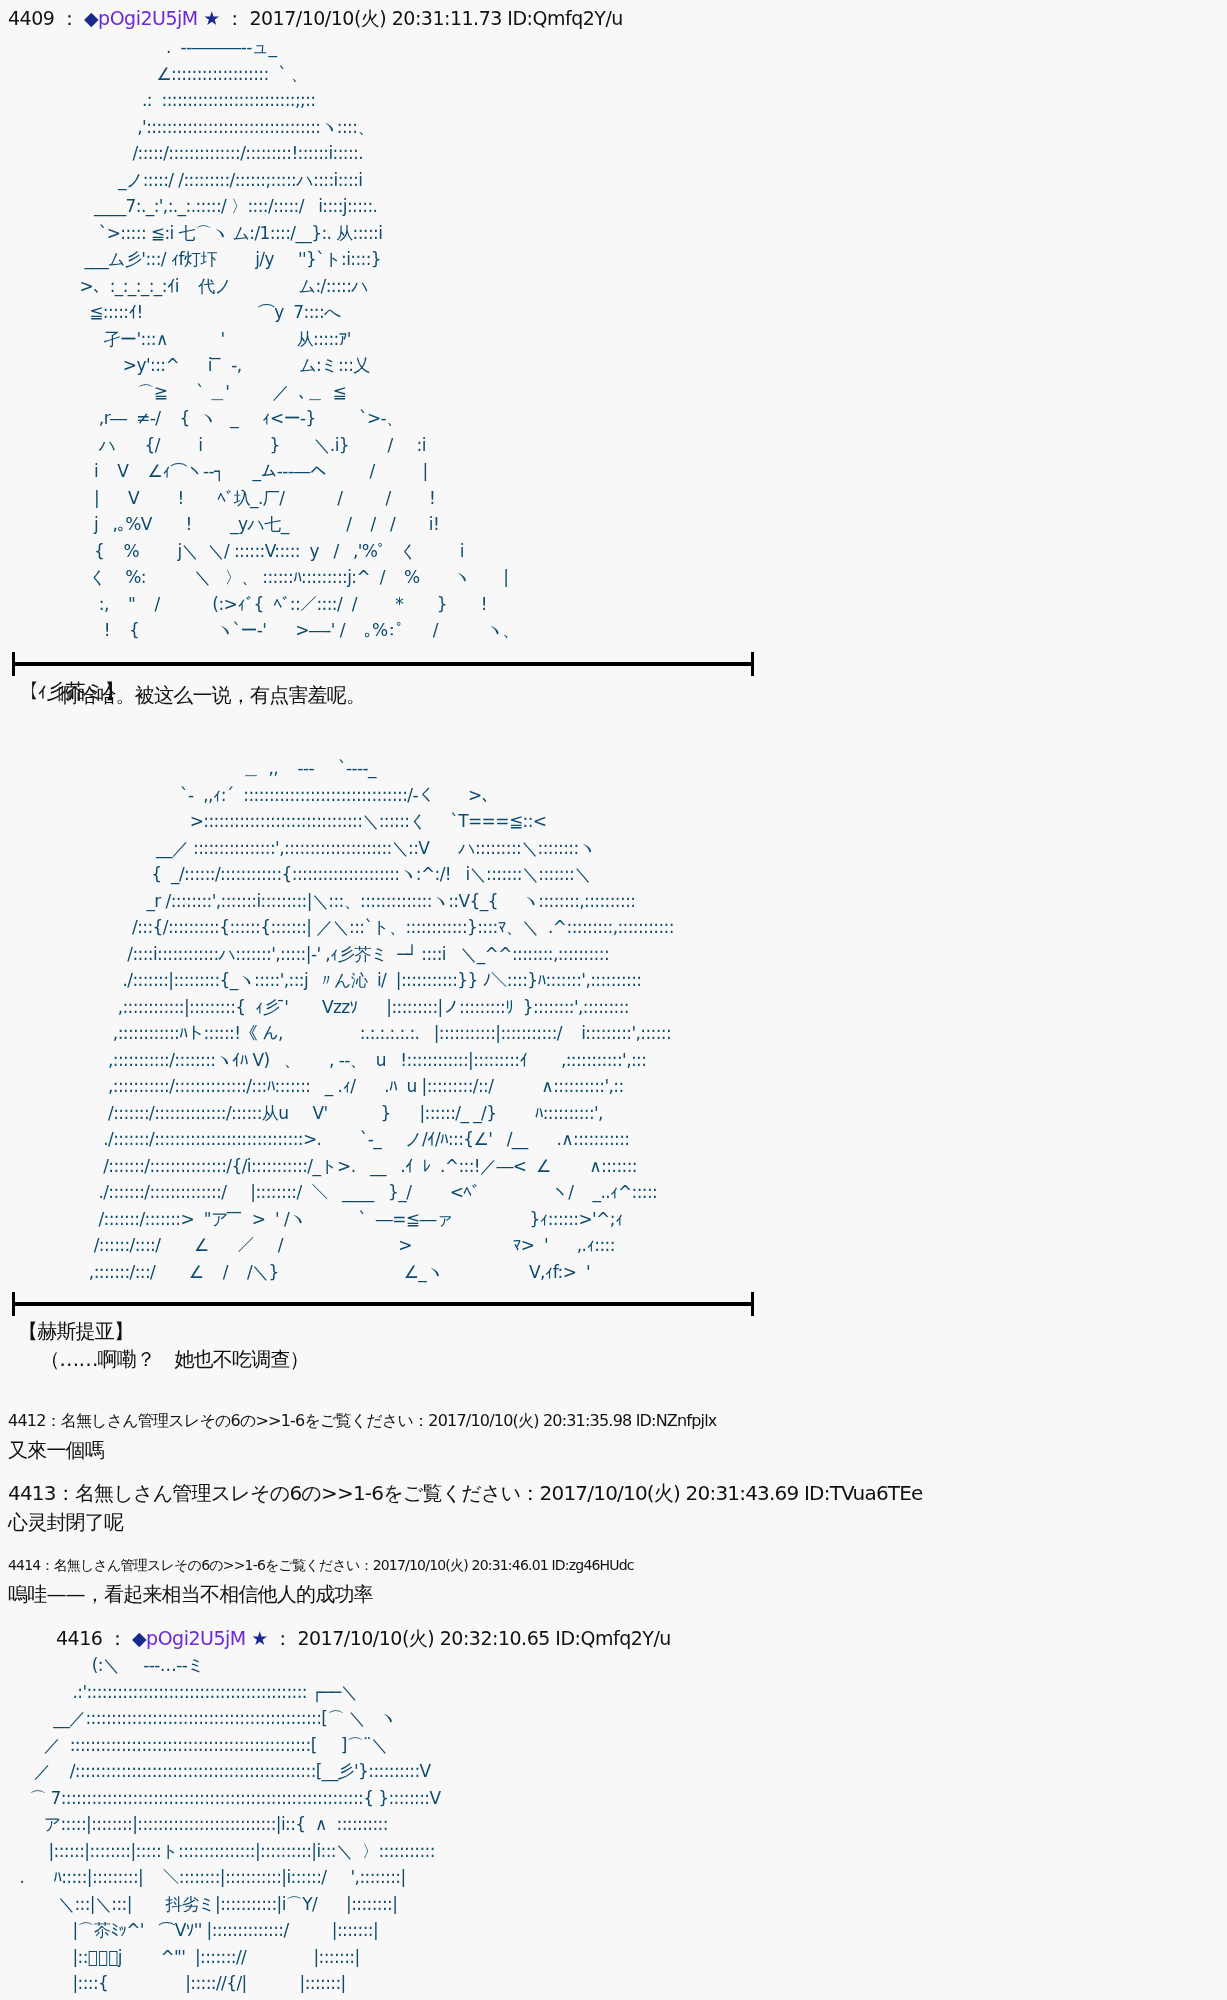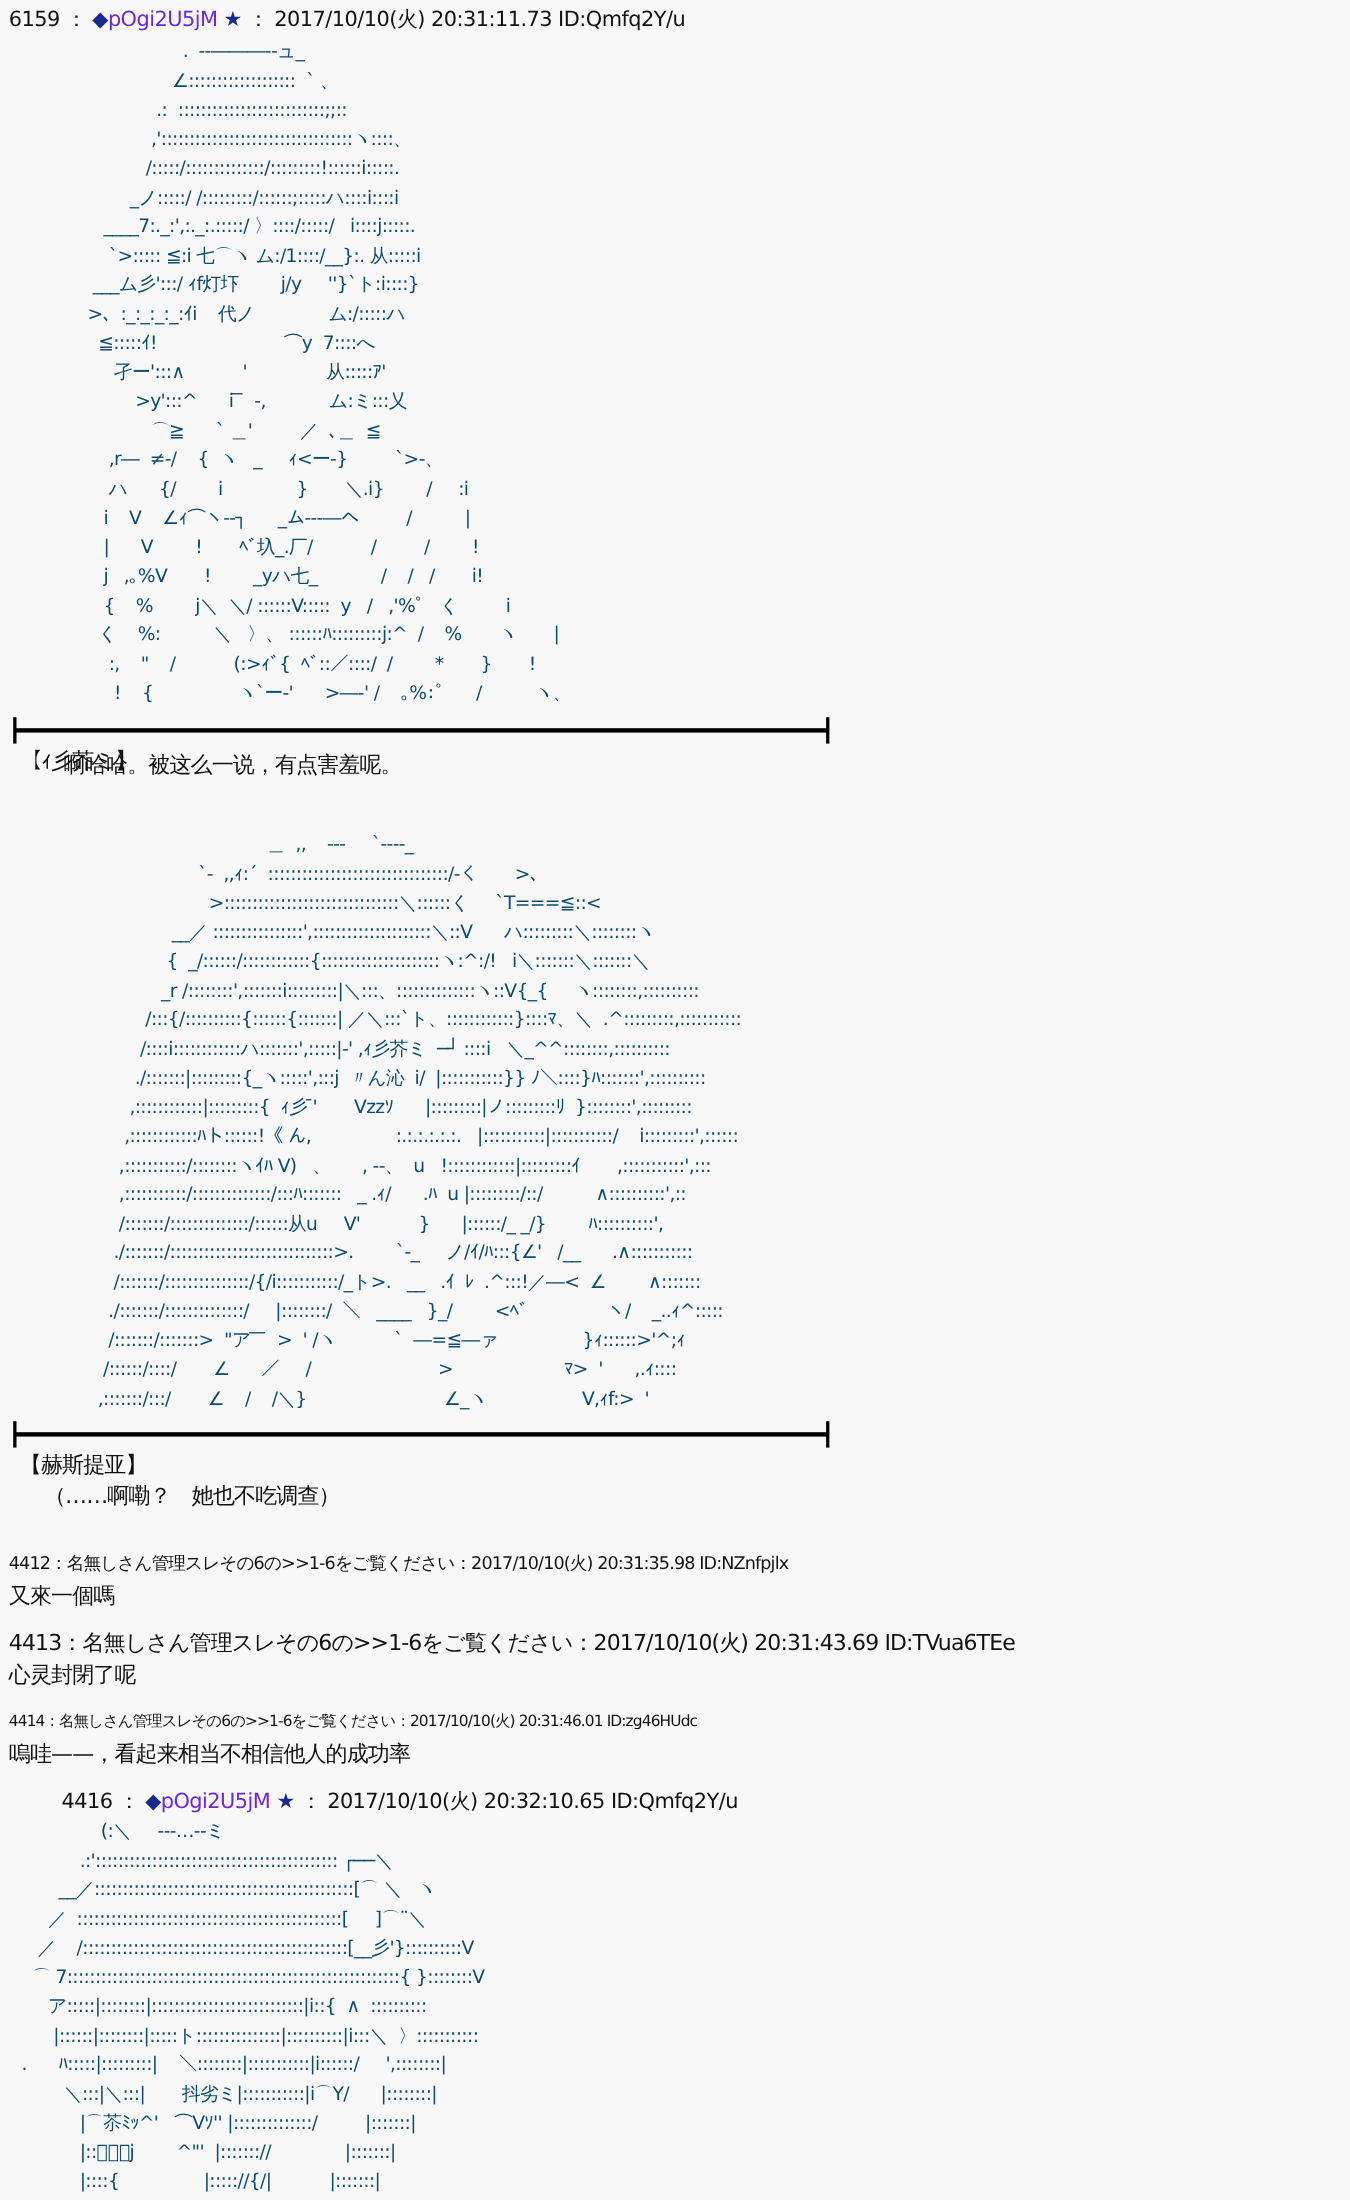--- a/index.html
+++ b/index.html
@@ -39,21 +39,21 @@
   .speaker, .line {
     position:absolute; font-size:20px; line-height:26px; white-space:nowrap;
     letter-spacing:-0.8px;
   }
   .reply-body { position:absolute; left:8px; font-size:20px; line-height:26px; white-space:nowrap; letter-spacing:-0.8px;}
 </style>
 </head>
 <body>
 
 <div class="post-header" style="top:6px;">
-  <span>6159</span><span> </span><span>：</span><span> </span><span class="trip-mark">◆</span><span class="name">pOgi2U5jM</span><span> </span><span class="trip-mark">★</span><span> </span><span>：</span><span> </span><span>2017/10/10(火) 20:31:11.73 ID:Qmfq2Y/u</span>
+  <span>4409</span><span> </span><span>：</span><span> </span><span class="trip-mark">◆</span><span class="name">pOgi2U5jM</span><span> </span><span class="trip-mark">★</span><span> </span><span>：</span><span> </span><span>2017/10/10(火) 20:31:11.73 ID:Qmfq2Y/u</span>
 </div>
 
 <pre class="aa" style="left:70px; top:34px;">                    .  -‐―――--ュ_
                   ∠:::::::::::::::::::  ` 、
                .:  ::::::::::::::::::::::::::;;::
               ,'::::::::::::::::::::::::::::::::::ヽ::::、
              /:::::/::::::::::::::/:::::::::!::::::i:::::.
           _ノ:::::/ /:::::::::/::::::;:::::ハ::::i::::i
      ____7:._:',:._:.:::::/ 〉::::/:::::/   i::::j:::::.
       `&gt;::::: ≦:i 七⌒ヽ ム:/1::::/__}:. 从:::::i

